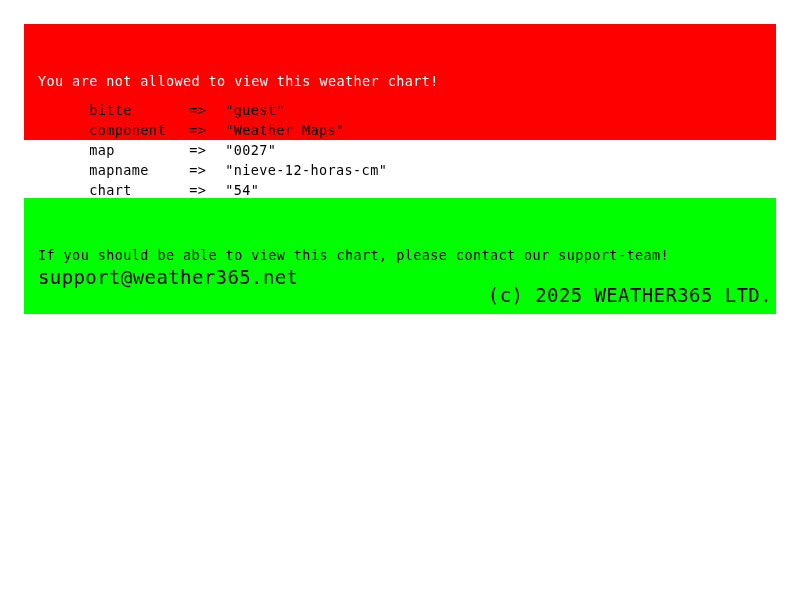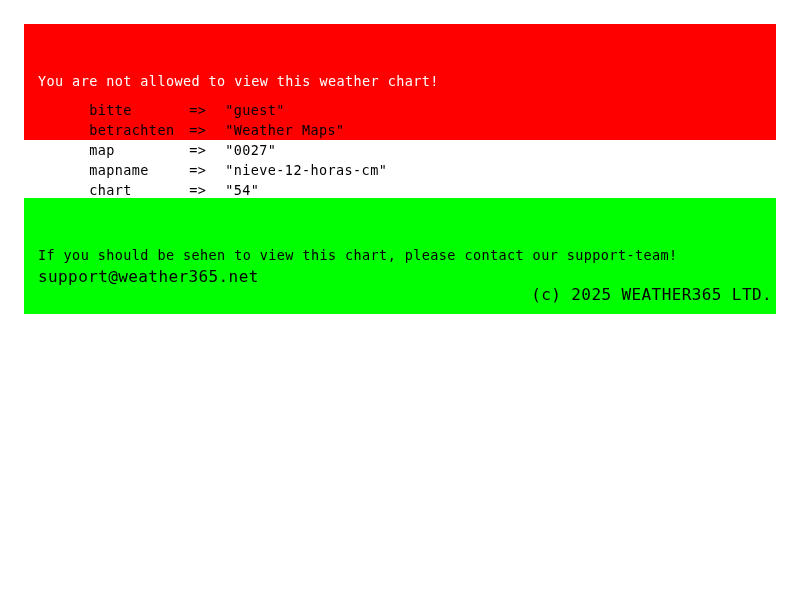--- a/index.html
+++ b/index.html
@@ -67,21 +67,21 @@
     width: 36px;
   }
   .param-value {
     display: inline-block;
   }
   .footer {
     position: absolute;
     left: 38px;
     top: 250px;
     width: 734px;
-    font-size: 16px;
+    font-size: 19px;
     letter-spacing: 0.4px;
     line-height: 18px;
     white-space: pre;
   }
   .footer-left {
     float: left;
   }
   .footer-right {
     float: right;
     text-align: center;
@@ -94,35 +94,35 @@
 
   <div class="banner banner-error">
     <span class="banner-line">You are not allowed to view this weather chart!</span>
   </div>
 
   <div class="params">
     <div class="param-row">
       <span class="param-key">bitte</span><span class="param-arrow">=&gt;</span><span class="param-value">"guest"</span>
     </div>
     <div class="param-row">
-      <span class="param-key">betrachten</span><span class="param-arrow">=&gt;</span><span class="param-value">"Weather Maps"</span>
+      <span class="param-key">component</span><span class="param-arrow">=&gt;</span><span class="param-value">"Weather Maps"</span>
     </div>
     <div class="param-row">
       <span class="param-key">map</span><span class="param-arrow">=&gt;</span><span class="param-value">"0027"</span>
     </div>
     <div class="param-row">
       <span class="param-key">mapname</span><span class="param-arrow">=&gt;</span><span class="param-value">"nieve-12-horas-cm"</span>
     </div>
     <div class="param-row">
       <span class="param-key">chart</span><span class="param-arrow">=&gt;</span><span class="param-value">"54"</span>
     </div>
   </div>
 
   <div class="banner banner-info">
-    <span class="banner-line">If you should be sehen to view this chart, please contact our support-team!</span>
+    <span class="banner-line">If you should be able to view this chart, please contact our support-team!</span>
   </div>
 
   <div class="footer">
     <span class="footer-left">support@weather365.net</span>
     <span class="footer-right">(c) 2025 WEATHER365 LTD.</span>
   </div>
 
 </div>
 
 </body></html>

